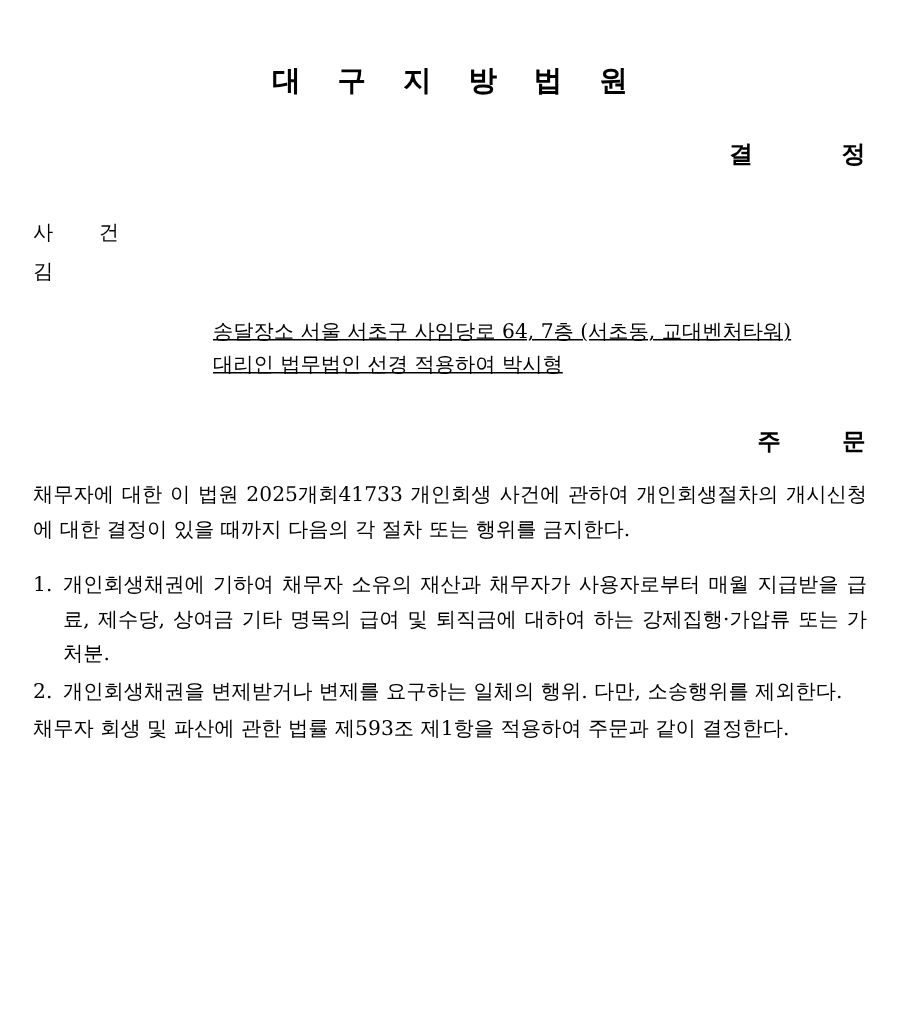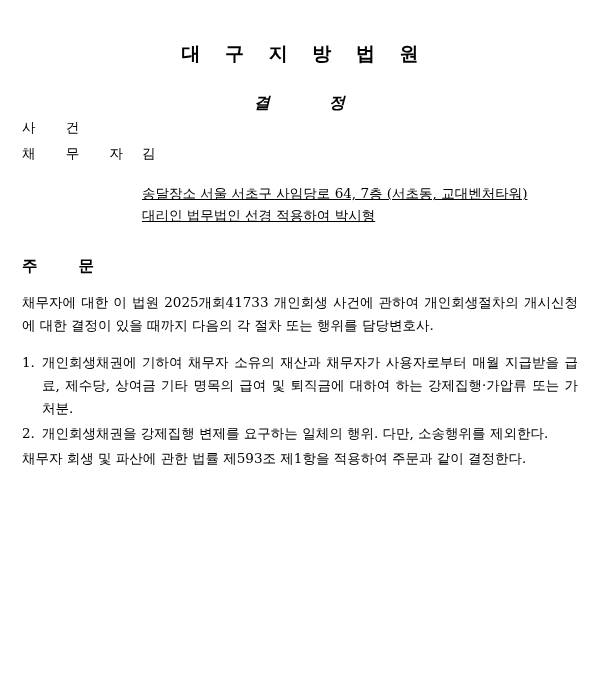--- a/index.html
+++ b/index.html
@@ -24,32 +24,32 @@
   }
   .court-title {
     text-align: center;
     font-size: 19px;
     font-weight: bold;
     letter-spacing: 9px;
     margin-top: 41px;
     padding-left: 9px;
   }
   .doc-title {
-    text-align: center;
+    text-align: right;
     font-size: 16px;
     font-weight: bold;
     margin-top: 26px;
     letter-spacing: 1px;
-    font-style: italic;
   }
   .doc-title .sp {
     display: inline-block;
     width: 58px;
   }
   .meta {
+    margin-top: 28px;
     font-size: 13.5px;
     line-height: 26px;
   }
   .meta-row {
     display: flex;
     align-items: baseline;
   }
   .meta-label {
     width: 120px;
     flex: 0 0 120px;
@@ -60,21 +60,21 @@
     flex: 1 1 auto;
   }
   .address-block {
     margin-top: 16px;
     margin-left: 120px;
     font-size: 13.5px;
     line-height: 22px;
     text-decoration: underline;
   }
   .section-head {
-    text-align: left;
+    text-align: right;
     font-size: 15.5px;
     font-weight: bold;
     margin-top: 30px;
     letter-spacing: 1px;
   }
   .section-head .sp {
     display: inline-block;
     width: 40px;
   }
   .body-para {
@@ -125,44 +125,43 @@
 
   <div class="doc-title">
     <span>결</span><span class="sp"></span><span>정</span>
   </div>
 
   <div class="meta">
     <div class="meta-row">
       <span class="meta-label">사        건</span>
     </div>
     <div class="meta-row">
-      <span class="meta-label">채  무  자</span>
       <span class="meta-value">김</span>
     </div>
   </div>
 
   <div class="address-block">
     <div>송달장소  서울 서초구 사임당로 64, 7층 (서초동, 교대벤처타워)</div>
     <div>대리인 법무법인 선경 적용하여 박시형</div>
   </div>
 
   <div class="section-head">
     <span>주</span><span class="sp"></span><span>문</span>
   </div>
 
-  <div class="body-para">채무자에 대한 이 법원 2025개회41733 개인회생 사건에 관하여 개인회생절차의 개시신청에 대한 결정이 있을 때까지 다음의 각 절차 또는 행위를 담당변호사.</div>
+  <div class="body-para">채무자에 대한 이 법원 2025개회41733 개인회생 사건에 관하여 개인회생절차의 개시신청에 대한 결정이 있을 때까지 다음의 각 절차 또는 행위를 금지한다.</div>
 
   <ol class="items">
     <li>
       <span class="num">1.</span>
       <span class="txt">개인회생채권에 기하여 채무자 소유의 재산과 채무자가 사용자로부터 매월 지급받을 급료, 제수당, 상여금 기타 명목의 급여 및 퇴직금에 대하여 하는 강제집행·가압류 또는 가처분.</span>
     </li>
     <li>
       <span class="num">2.</span>
-      <span class="txt">개인회생채권을 강제집행 변제를 요구하는 일체의 행위. 다만, 소송행위를 제외한다.</span>
+      <span class="txt">개인회생채권을 변제받거나 변제를 요구하는 일체의 행위. 다만, 소송행위를 제외한다.</span>
     </li>
   </ol>
 
 
   <div class="reason-para">채무자 회생 및 파산에 관한 법률 제593조 제1항을 적용하여 주문과 같이 결정한다.</div>
 
   <div class="date">2025.  1.  20.</div>
 
 </div>
 

